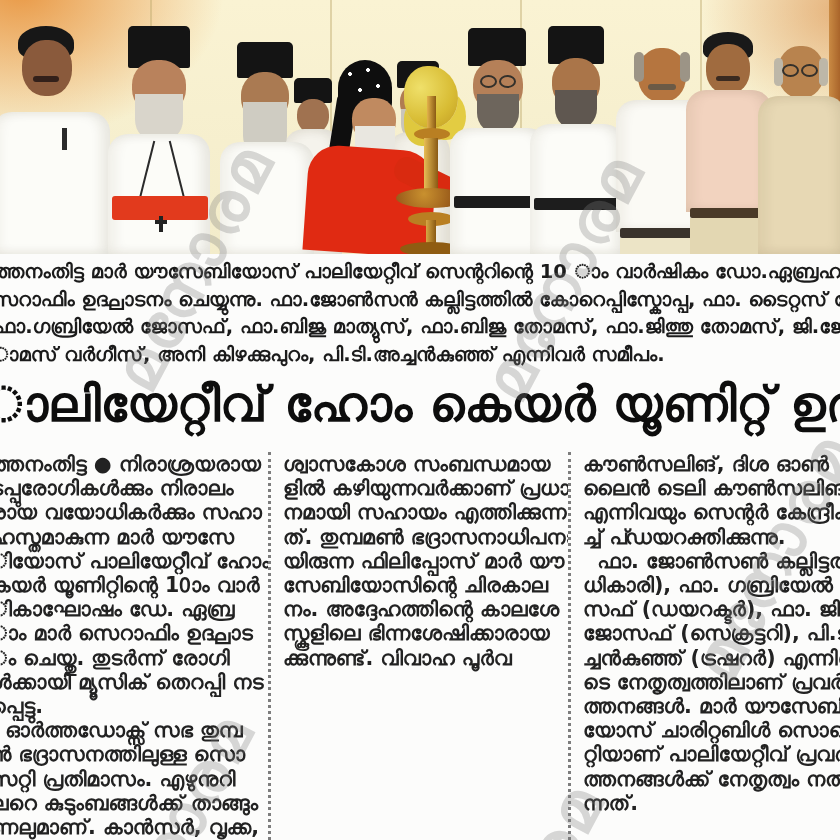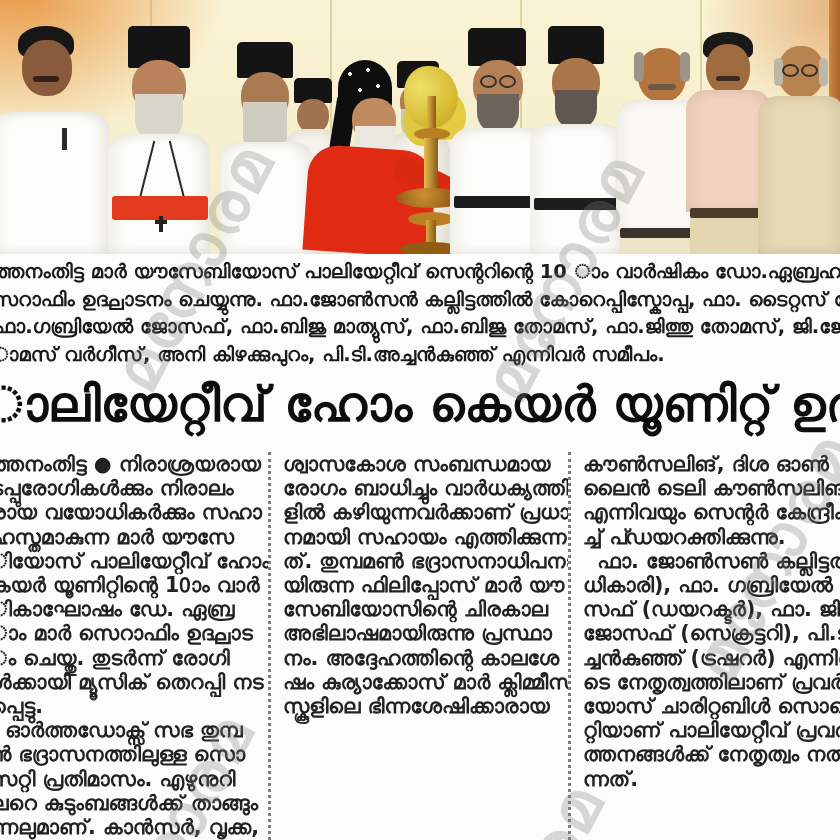--- a/index.html
+++ b/index.html
@@ -207,44 +207,43 @@
           <div class="bline">  ഓർത്തഡോക്സ് സഭ തുമ്പ</div>
           <div class="bline">ൻ ഭദ്രാസനത്തിലുള്ള സൊ</div>
           <div class="bline">സറ്റി പ്രതിമാസം. എഴുനുറി</div>
           <div class="bline">ലറെ കുടുംബങ്ങൾക്ക് താങ്ങും</div>
           <div class="bline">ണലുമാണ്. കാൻസർ, വൃക്ക,</div>
         </div>
     </div>
     <div class="col col2">
       <div class="inner">
           <div class="bline">ശ്വാസകോശ സംബന്ധമായ</div>
-          <div class="bline">രോഗം ബാധിച്ചും വാർധക്യത്തി</div>
           <div class="bline">ളിൽ കഴിയുന്നവർക്കാണ് പ്രധാ</div>
           <div class="bline">നമായി സഹായം എത്തിക്കുന്ന</div>
           <div class="bline">ത്. തുമ്പമൺ ഭദ്രാസനാധിപനാ</div>
           <div class="bline">യിരുന്ന ഫിലിപ്പോസ് മാർ യൗ</div>
           <div class="bline">സേബിയോസിന്റെ ചിരകാല</div>
-          <div class="bline">അഭിലാഷമായിരുന്നു പ്രസ്ഥാ</div>
           <div class="bline">നം. അദ്ദേഹത്തിന്റെ കാലശേ</div>
-          <div class="bline">ഷം കുര്യാക്കോസ് മാർ ക്ലിമ്മീസ്</div>
           <div class="bline">സ്കൂളിലെ ഭിന്നശേഷിക്കാരായ</div>
+          <div class="bline">ക്കുന്നുണ്ട്. വിവാഹ പൂർവ</div>
         </div>
     </div>
     <div class="col col3">
       <div class="inner">
           <div class="bline">കൗൺസലിങ്, ദിശ ഓൺ</div>
           <div class="bline">ലൈൻ ടെലി കൗൺസലിങ്</div>
           <div class="bline">എന്നിവയും സെന്റർ കേന്ദ്രീകരി</div>
           <div class="bline">ച്ച് പ്ഡയറക്തിക്കുന്നു.</div>
           <div class="bline">  ഫാ. ജോൺസൺ കല്ലിട്ടത്തിൽ</div>
           <div class="bline">ധികാരി), ഫാ. ഗബ്രിയേൽ ജോ</div>
           <div class="bline">സഫ് (ഡയറക്ടർ), ഫാ. ജിത്തു</div>
           <div class="bline">ജോസഫ് (സെക്രട്ടറി), പി.ടി.അ</div>
           <div class="bline">ച്ചൻകുഞ്ഞ് (ട്രഷറർ) എന്നിവരു</div>
           <div class="bline">ടെ നേതൃത്വത്തിലാണ് പ്രവർ</div>
+          <div class="bline">ത്തനങ്ങൾ. മാർ യൗസേബി</div>
           <div class="bline">യോസ് ചാരിറ്റബിൾ സൊസൈ</div>
           <div class="bline">റ്റിയാണ് പാലിയേറ്റീവ് പ്രവർ</div>
           <div class="bline">ത്തനങ്ങൾക്ക് നേതൃത്വം നൽകു</div>
           <div class="bline">ന്നത്.</div>
         </div>
     </div>
   </div>
 
   <span class="wm" style="left:60px;top:230px">മനോരമ</span>
   <span class="wm" style="left:430px;top:240px">മനോരമ</span>

